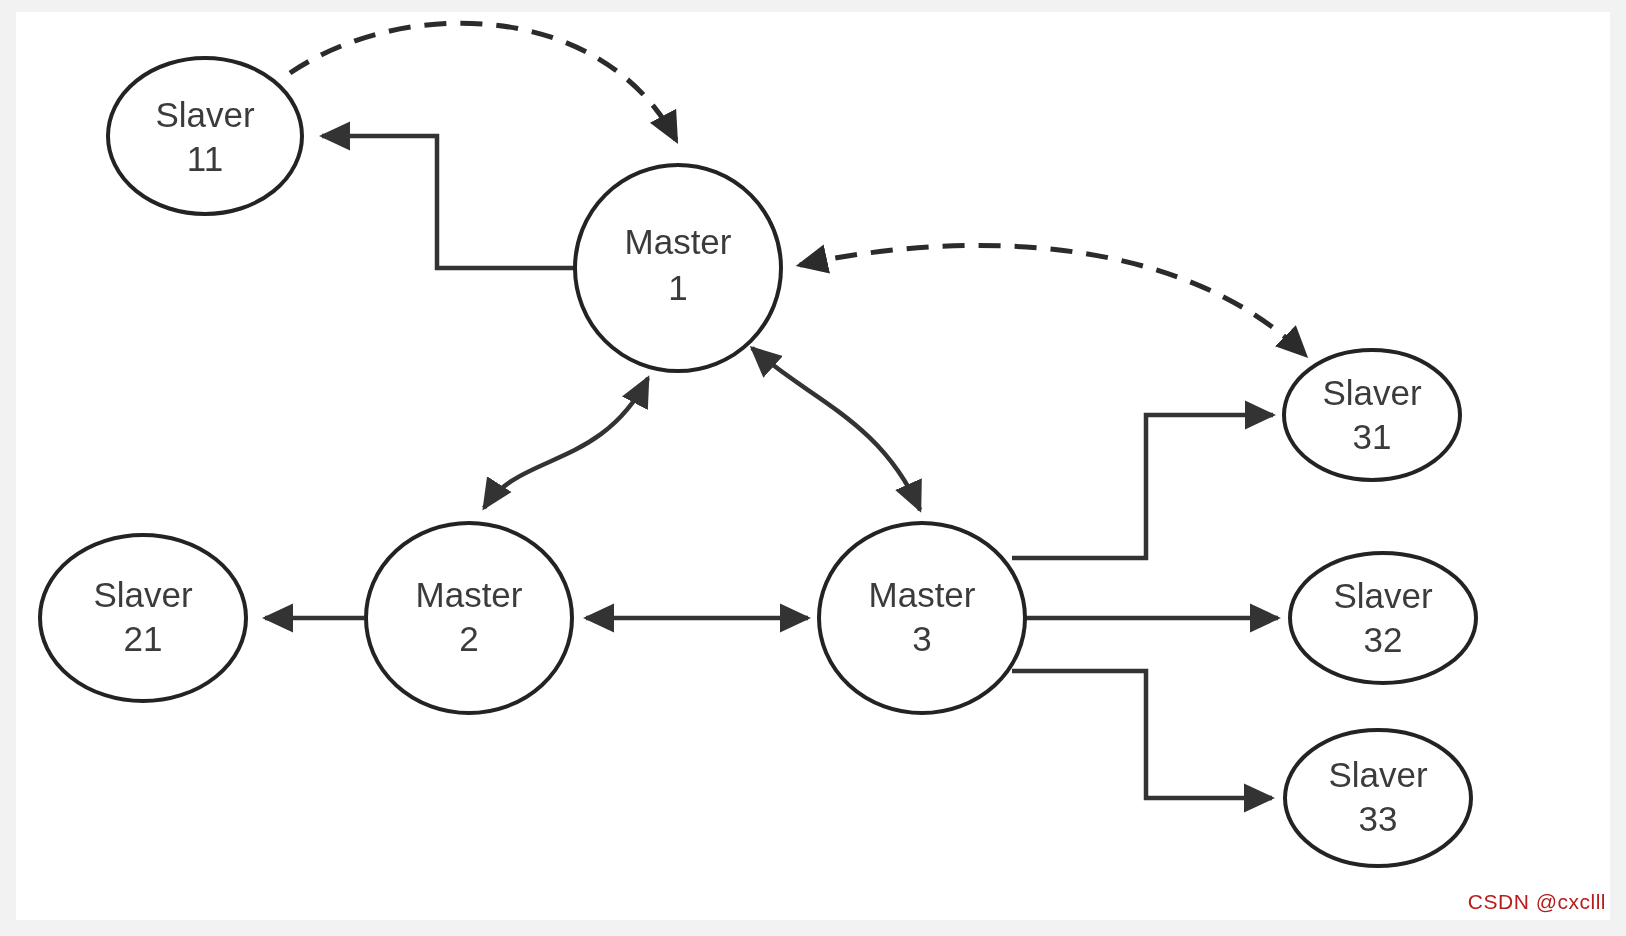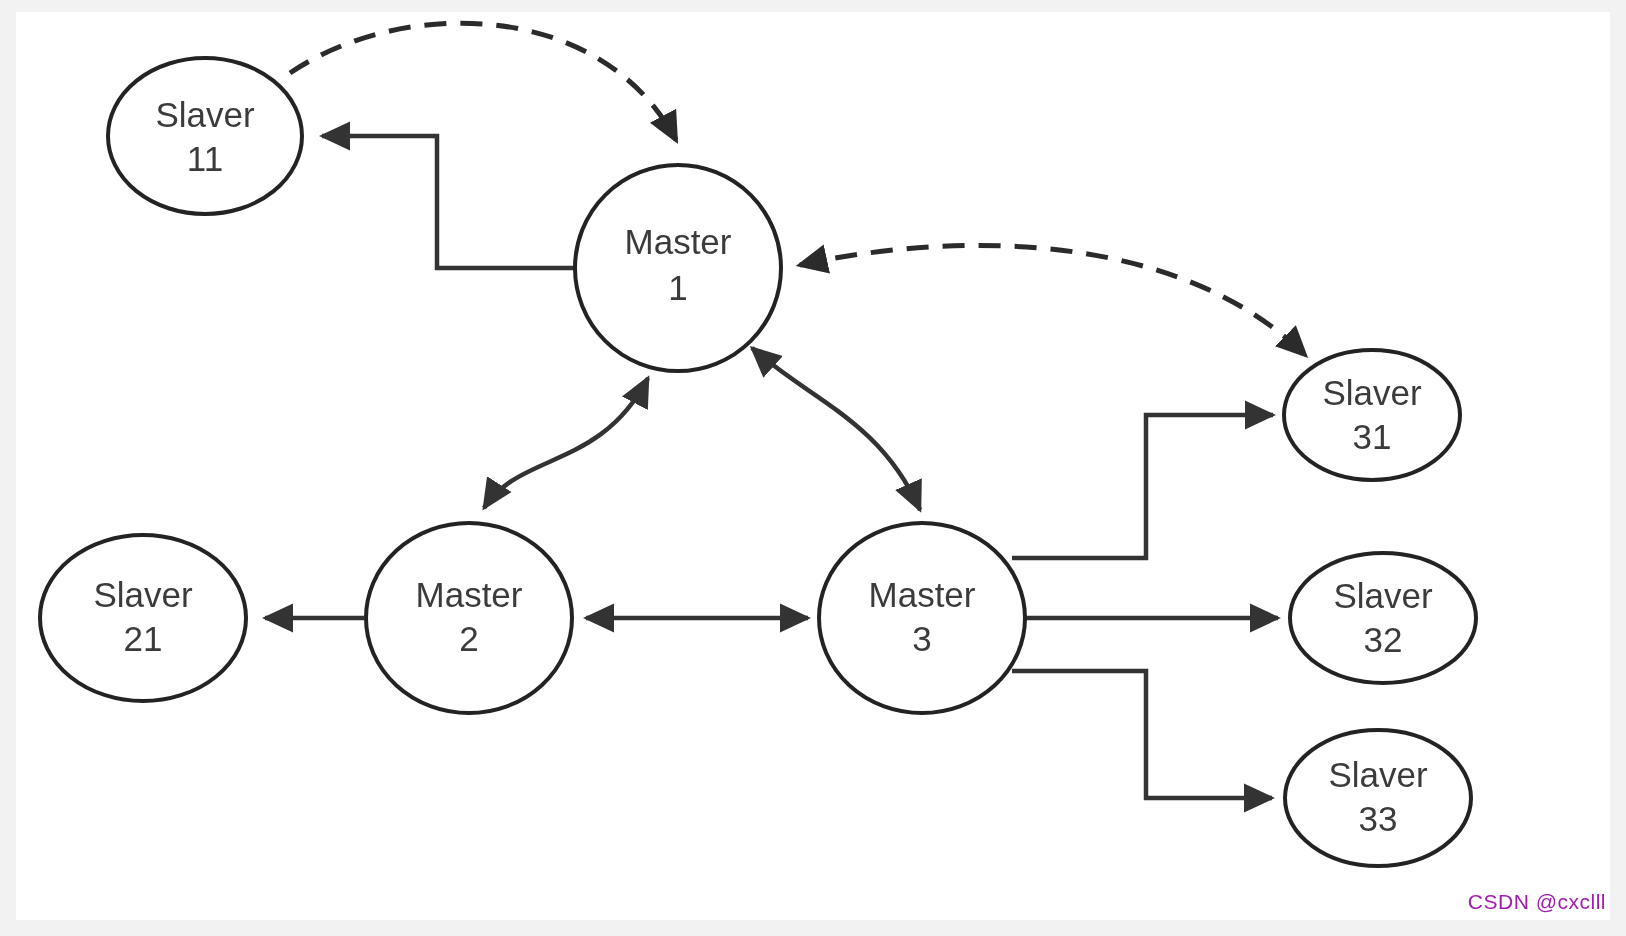--- a/index.html
+++ b/index.html
@@ -52,21 +52,21 @@
     fill: none;
     stroke: #2b2b2b;
     stroke-width: 5;
     stroke-dasharray: 22 14;
     stroke-linecap: butt;
   }
   .watermark {
     position: absolute;
     right: 20px;
     bottom: 22px;
-    color: #a21caf;
+    color: #b91c1c;
     font-family: "Liberation Sans", sans-serif;
     font-size: 21px;
     letter-spacing: 0.5px;
     white-space: nowrap;
   }
 </style>
 </head>
 <body>
 
 <div id="canvas"></div>

